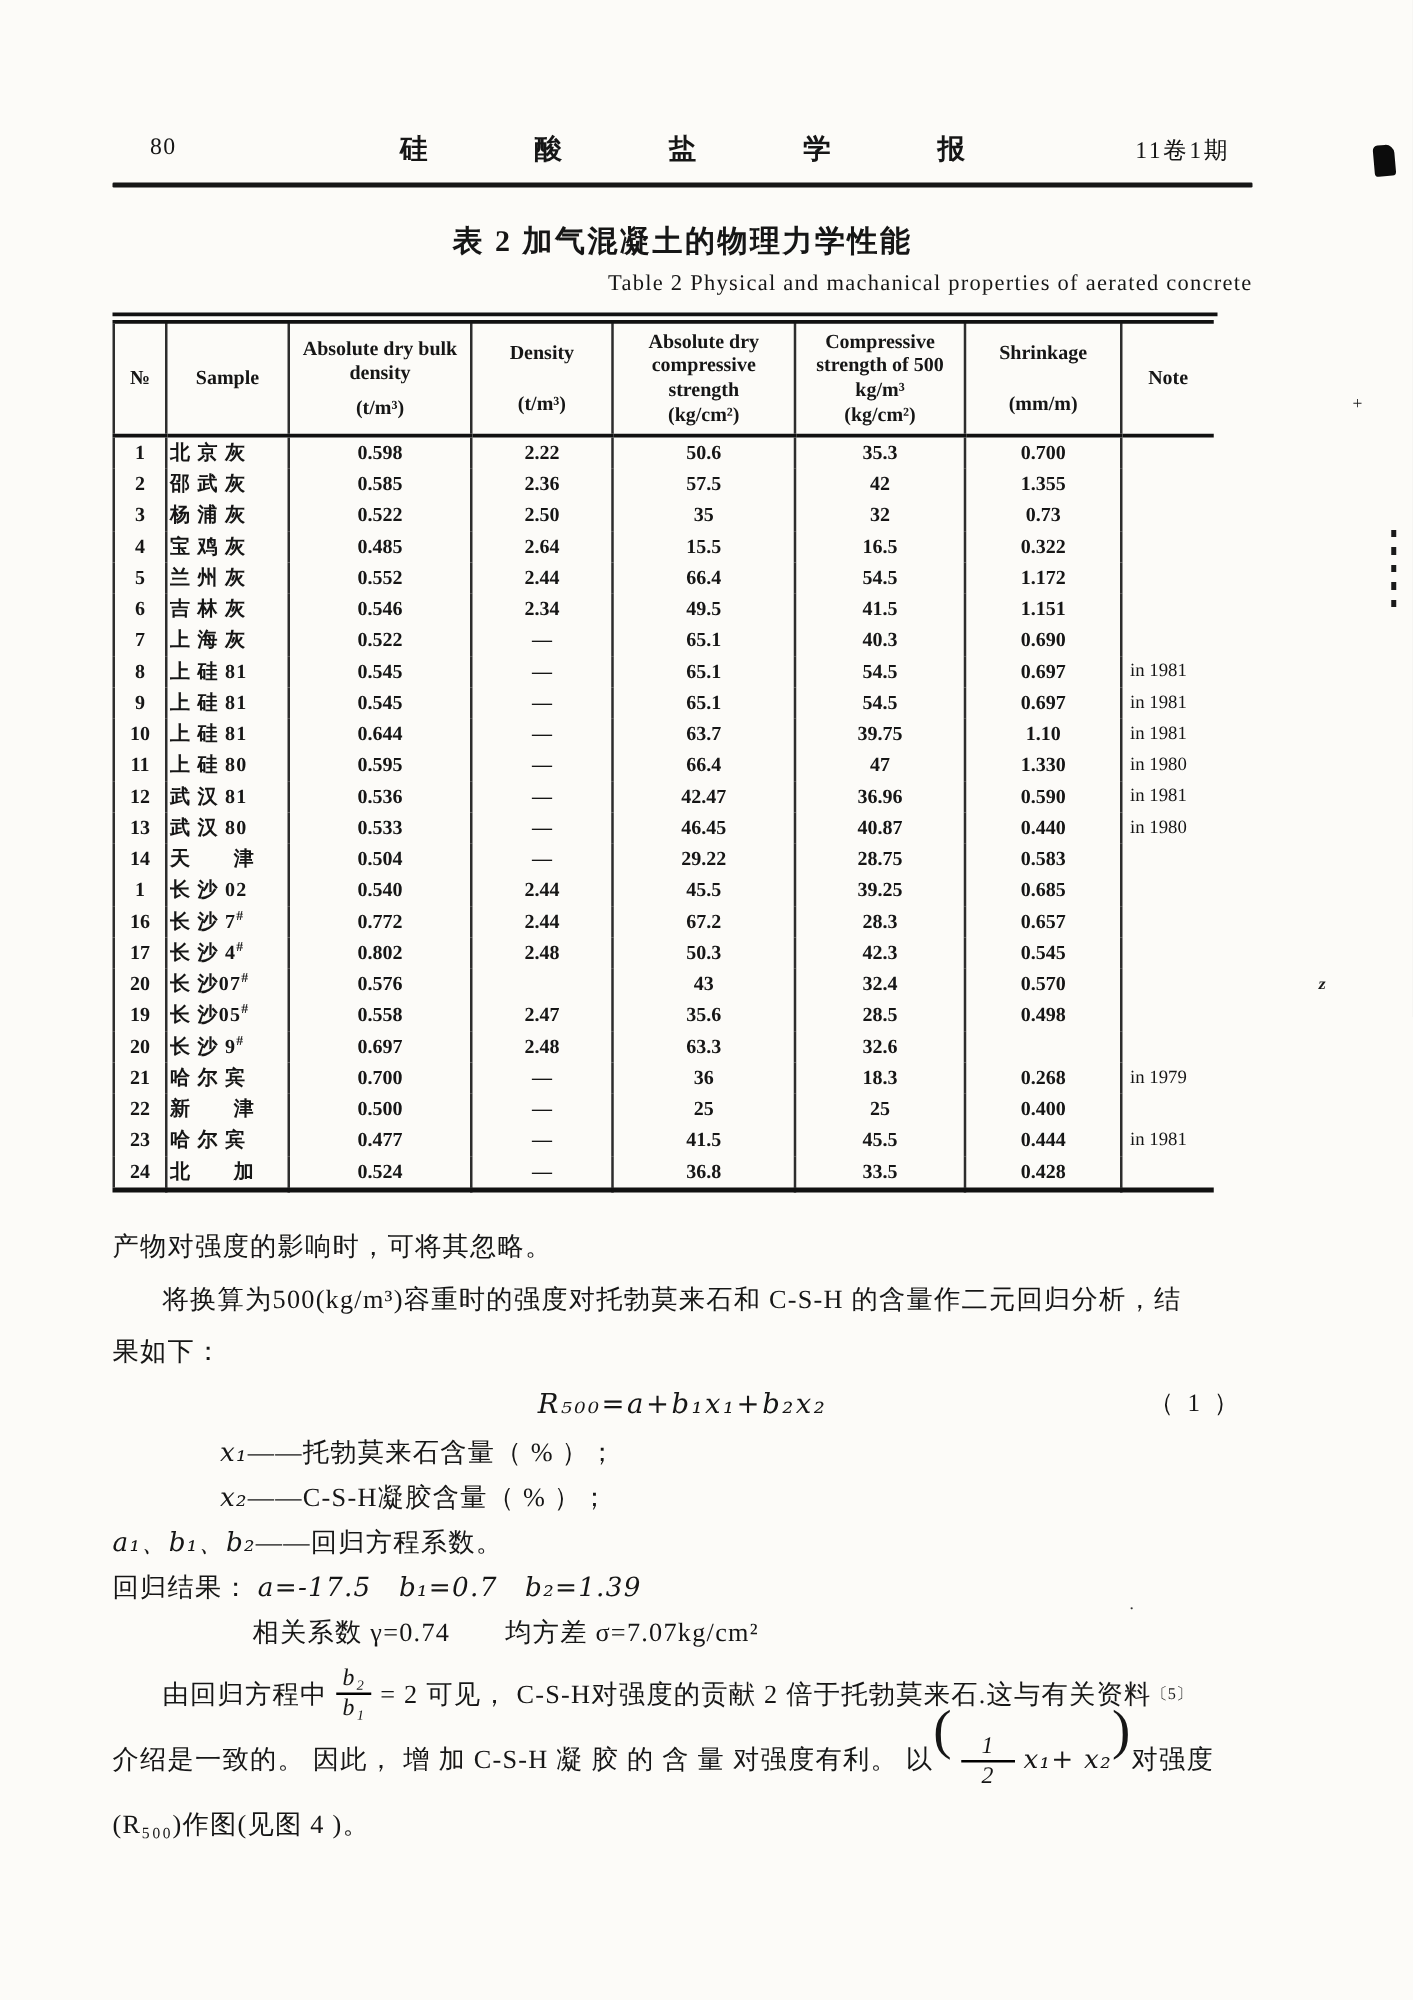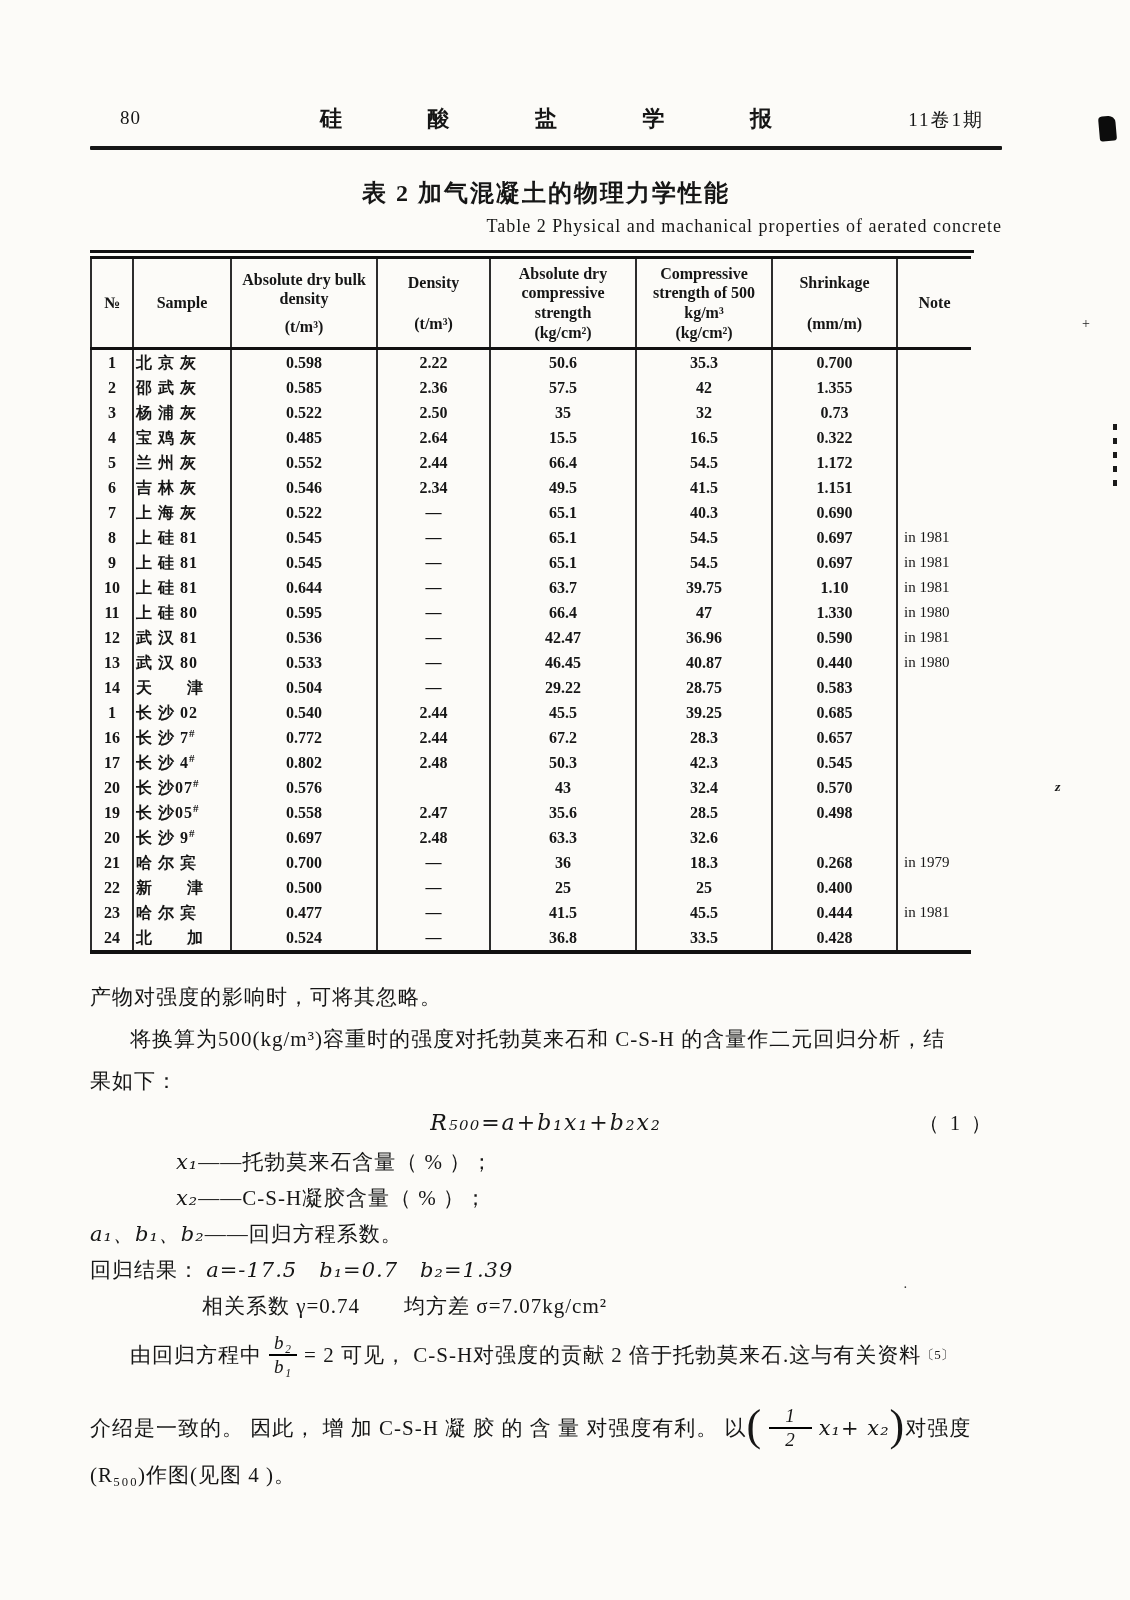--- a/index.html
+++ b/index.html
@@ -74,21 +74,21 @@
   .res-vals{font-style:italic;letter-spacing:1px;}
 
   .frac{display:inline-flex;flex-direction:column;align-items:center;vertical-align:middle;
         margin:0 7px;font-style:italic;font-size:19px;line-height:1.15;}
   .frac .fnum{padding:0 5px;border-bottom:2px solid #000000;}
   .frac .fden{padding:0 5px;}
   .frac.wide .fnum{padding:0 16px;}
   .bigp{font-size:44px;font-weight:400;vertical-align:middle;line-height:0;position:relative;top:-2px;}
   .ref-sup{font-size:13px;vertical-align:super;line-height:0;letter-spacing:0;}
   .frac-line{display:flex;align-items:center;height:62px;}
-  .paren-line{display:flex;align-items:center;height:52px;margin-top:16px;}
+  .paren-line{display:flex;align-items:flex-start;height:52px;}
 
   
   .art{position:absolute;}
   .art-blob{left:1099px;top:116px;width:17px;height:25px;background:#0c0c0c;
             border-radius:4px 7px 3px 3px;transform:rotate(-5deg);}
   .art-plus{left:1082px;top:316px;font-size:14px;color:#222;}
   .art-ticks{left:1113px;top:424px;width:4px;height:64px;
              background:repeating-linear-gradient(#1a1a1a 0 6px,transparent 6px 14px);}
   .art-z{left:1055px;top:779px;font-size:13px;font-weight:bold;color:#1a1a1a;transform:skewX(-10deg);}
   .art-dot{left:903px;top:1280px;font-size:14px;color:#333;}

